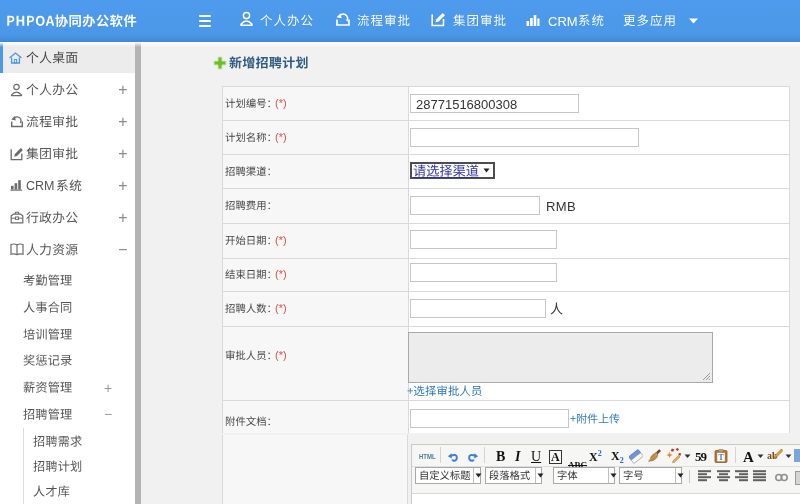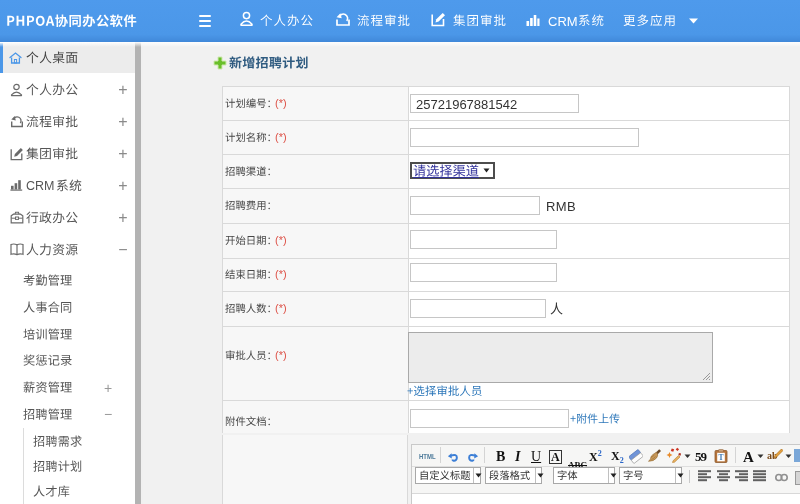--- a/index.html
+++ b/index.html
@@ -403,21 +403,21 @@
       </svg></div>
     <div style="position:absolute;left:275px;top:348.5px;font:11px 'Liberation Sans',sans-serif;color:#dd5248">(*)</div>
     <div style="position:absolute;left:224.5px;top:415.8px;line-height:0"><svg width="52.0" height="10.4" viewBox="0 -880 5000 1000" style="overflow:visible" fill="#464646">
         <use href="#r9644" x="0"></use>
         <use href="#r4ef6" x="1000"></use>
         <use href="#r6587" x="2000"></use>
         <use href="#r6863" x="3000"></use>
         <use href="#rff1a" x="4000"></use>
       </svg></div>
     <div style="position:absolute;left:410px;top:94px;width:167px;height:17px;background:#fff;border:1px solid #c6c6c6;"></div>
-    <div style="position:absolute;left:416px;top:97px;font:13px 'Liberation Sans',sans-serif;color:#333">25721967881542</div>
+    <div style="position:absolute;left:416px;top:97px;font:13px 'Liberation Sans',sans-serif;color:#333">28771516800308</div>
     <div style="position:absolute;left:410px;top:128px;width:227px;height:17px;background:#fff;border:1px solid #c6c6c6;"></div>
     <div style="position:absolute;left:410px;top:162px;width:81px;height:13px;background:#fff;border:2px solid #4d4d4d"></div>
     <div style="position:absolute;left:413.0px;top:163.9px;line-height:0"><svg width="66.0" height="13.2" viewBox="0 -880 5000 1000" style="overflow:visible" fill="#32329b">
         <use href="#r8bf7" x="0"></use>
         <use href="#r9009" x="1000"></use>
         <use href="#r62e9" x="2000"></use>
         <use href="#r6e20" x="3000"></use>
         <use href="#r9053" x="4000"></use>
       </svg></div>
     <div style="position:absolute;left:413px;top:176.5px;width:66px;height:1px;background:#32329b"></div>

